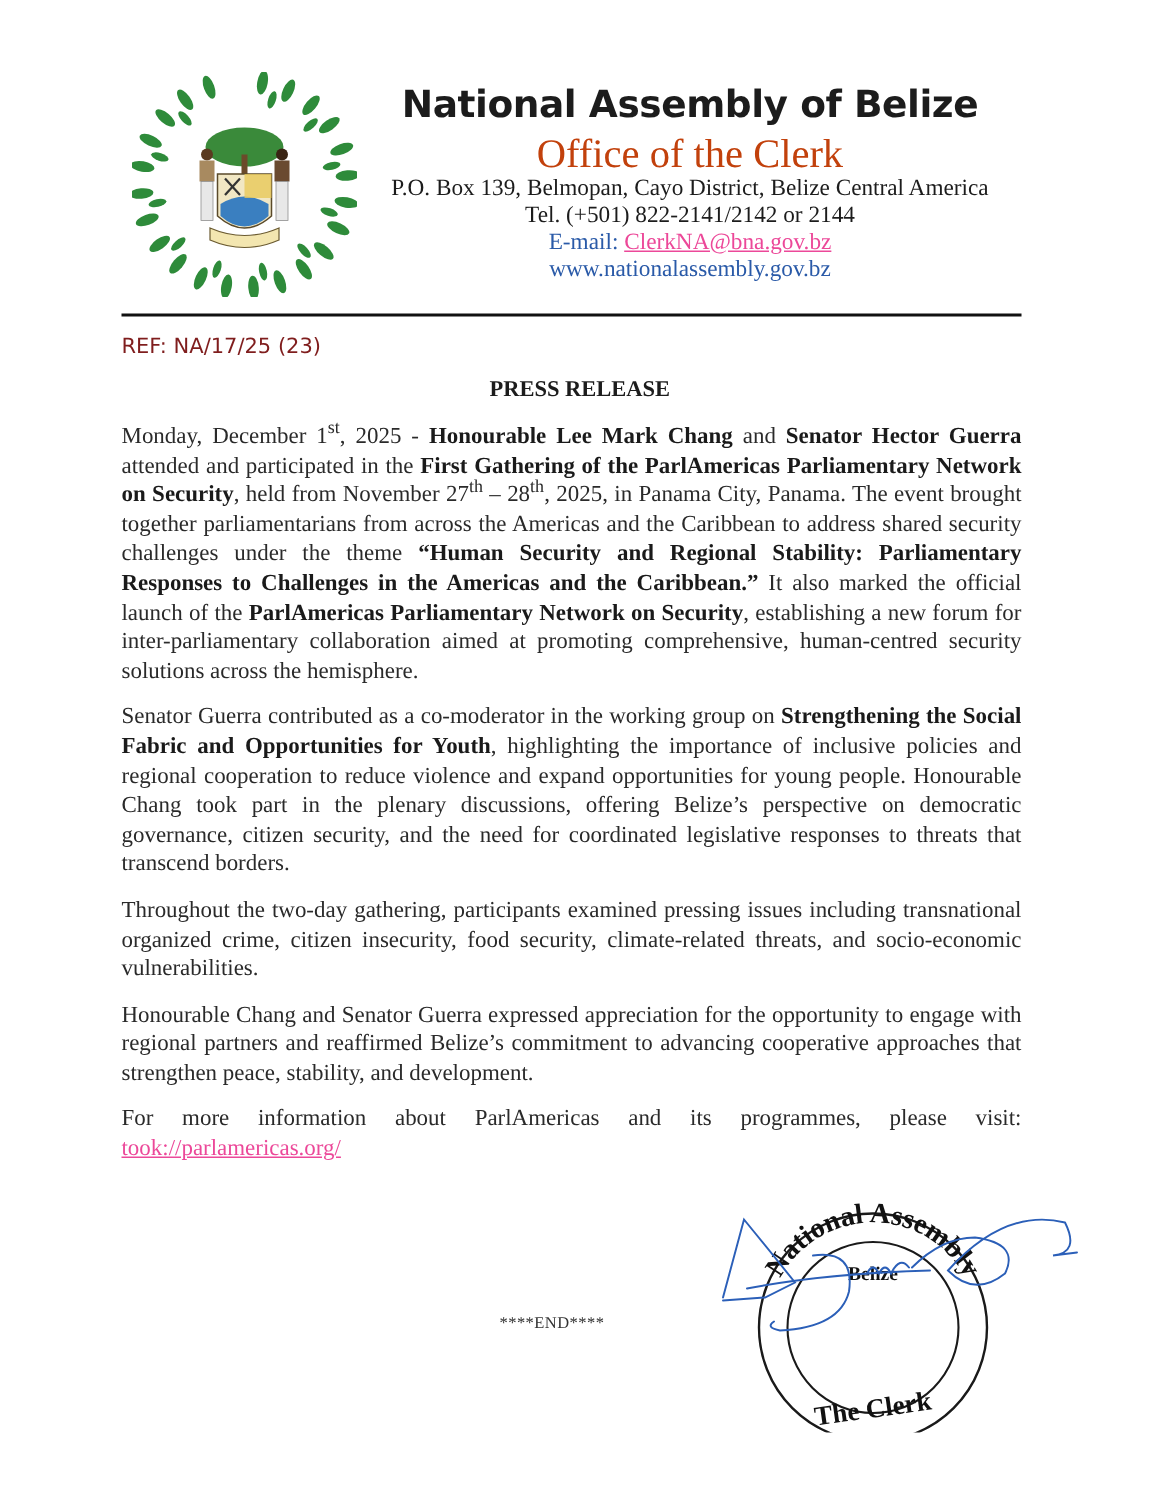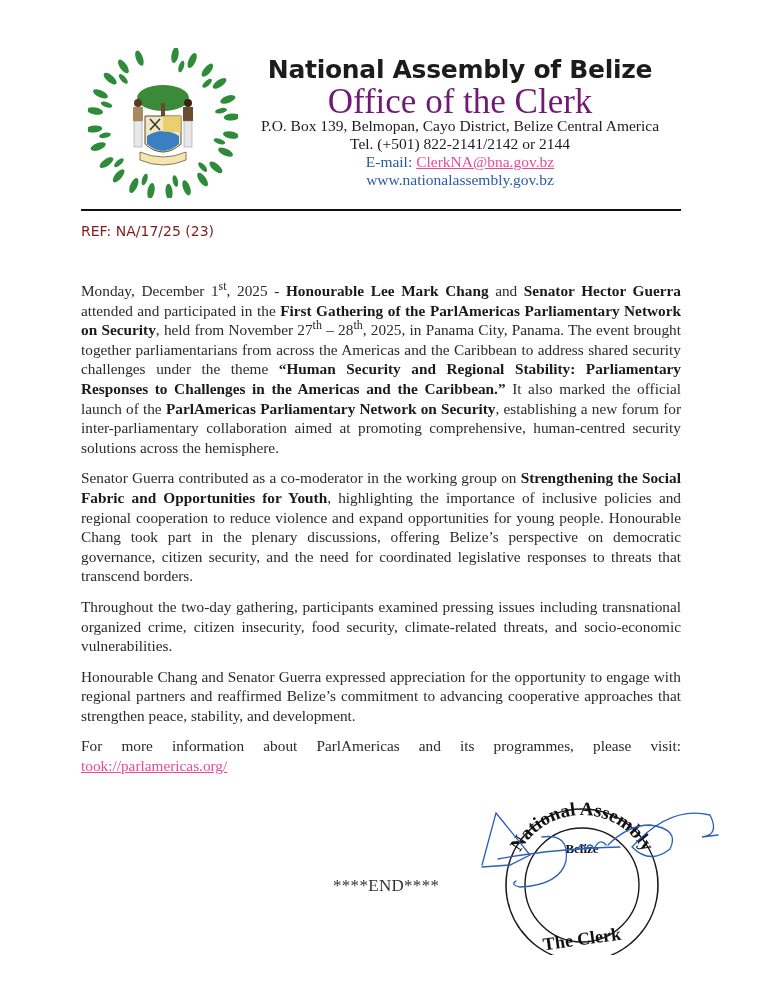--- a/index.html
+++ b/index.html
@@ -3,37 +3,37 @@
 <meta charset="utf-8">
 <style>
   html, body { margin: 0; padding: 0; background: #ffffff; }
   body { width: 773px; height: 1000px; position: relative; overflow: hidden; color: #1a1a1a; }
   .page { position: absolute; left: 0; top: 0; width: 620px; height: 1000px; }
 
   .seal { position: absolute; left: 88px; top: 48px; width: 150px; height: 150px; }
 
   .letterhead { position: absolute; left: 245px; top: 54px; width: 430px; text-align: center; }
   .lh-title { font-family: "DejaVu Sans", sans-serif; font-weight: bold; font-size: 25px; letter-spacing: -0.3px; color: #1c1c1c; line-height: 32px; white-space: nowrap; }
-  .lh-office { font-family: "Liberation Serif", serif; font-size: 35px; color: #701a75; line-height: 30px; margin-top: 1px; }
+  .lh-office { font-family: "Liberation Serif", serif; font-size: 27px; color: #c2410c; line-height: 30px; margin-top: 1px; }
   .lh-line { font-family: "Liberation Serif", serif; font-size: 15.5px; line-height: 18px; color: #1c1c1c; white-space: nowrap; }
   .lh-blue { color: #2a5aa8; }
   .lh-blue a, .link { color: #ec4899; text-decoration: underline; }
 
   .rule { position: absolute; left: 81px; top: 209px; width: 600px; height: 0; border-top: 2px solid #111; }
 
   .ref { position: absolute; left: 81px; top: 223px; font-family: "DejaVu Sans", sans-serif; font-size: 14px; color: #7f1d1d; }
 
   .pr-title { position: absolute; left: 0; width: 773px; top: 252px; text-align: center; font-family: "Liberation Serif", serif; font-weight: bold; font-size: 15px; color: #1c1c1c; }
 
   .body { position: absolute; left: 81px; top: 281px; width: 600px; font-family: "Liberation Serif", serif; font-size: 15.3px; line-height: 19.6px; color: #2a2a2a; text-align: justify; }
   .body p { margin: 0 0 11px 0; }
   .body b { color: #1a1a1a; }
   .body sup { font-size: 12px; line-height: 0; vertical-align: super; }
 
-  .end { position: absolute; left: 333px; top: 876px; font-family: "Liberation Serif", serif; font-size: 17px; color: #333; letter-spacing: 0.3px; }
+  .end { position: absolute; left: 333px; top: 876px; font-family: "Liberation Serif", serif; font-size: 11px; color: #333; letter-spacing: 0.3px; }
 
   .stamp { position: absolute; left: 470px; top: 785px; width: 250px; height: 170px; }
 </style>
 </head>
 <body>
 
 <div class="page">
 
   <svg class="seal" viewBox="0 0 150 150">
     <g fill="#2e8b3a">
@@ -105,20 +105,21 @@
     <div class="lh-line lh-blue">
       <span>E-mail: </span><a>ClerkNA@bna.gov.bz</a>
     </div>
     <div class="lh-line lh-blue">www.nationalassembly.gov.bz</div>
   </div>
 
   <div class="rule"></div>
 
   <div class="ref">REF: NA/17/25 (23)</div>
 
+  <div class="pr-title">PRESS RELEASE</div>
 
   <div class="body">
     <p><span>Monday, December 1</span><sup>st</sup><span>, 2025 - </span><b>Honourable Lee Mark Chang</b><span> and </span><b>Senator Hector Guerra</b><span> attended and participated in the </span><b>First Gathering of the ParlAmericas Parliamentary Network on Security</b><span>, held from November 27</span><sup>th</sup><span> – 28</span><sup>th</sup><span>, 2025, in Panama City, Panama. The event brought together parliamentarians from across the Americas and the Caribbean to address shared security challenges under the theme </span><b>“Human Security and Regional Stability: Parliamentary Responses to Challenges in the Americas and the Caribbean.”</b><span> It also marked the official launch of the </span><b>ParlAmericas Parliamentary Network on Security</b><span>, establishing a new forum for inter-parliamentary collaboration aimed at promoting comprehensive, human-centred security solutions across the hemisphere.</span></p>
 
     <p><span>Senator Guerra contributed as a co-moderator in the working group on </span><b>Strengthening the Social Fabric and Opportunities for Youth</b><span>, highlighting the importance of inclusive policies and regional cooperation to reduce violence and expand opportunities for young people. Honourable Chang took part in the plenary discussions, offering Belize’s perspective on democratic governance, citizen security, and the need for coordinated legislative responses to threats that transcend borders.</span></p>
 
     <p>Throughout the two-day gathering, participants examined pressing issues including transnational organized crime, citizen insecurity, food security, climate-related threats, and socio-economic vulnerabilities.</p>
 
     <p>Honourable Chang and Senator Guerra expressed appreciation for the opportunity to engage with regional partners and reaffirmed Belize’s commitment to advancing cooperative approaches that strengthen peace, stability, and development.</p>
 

